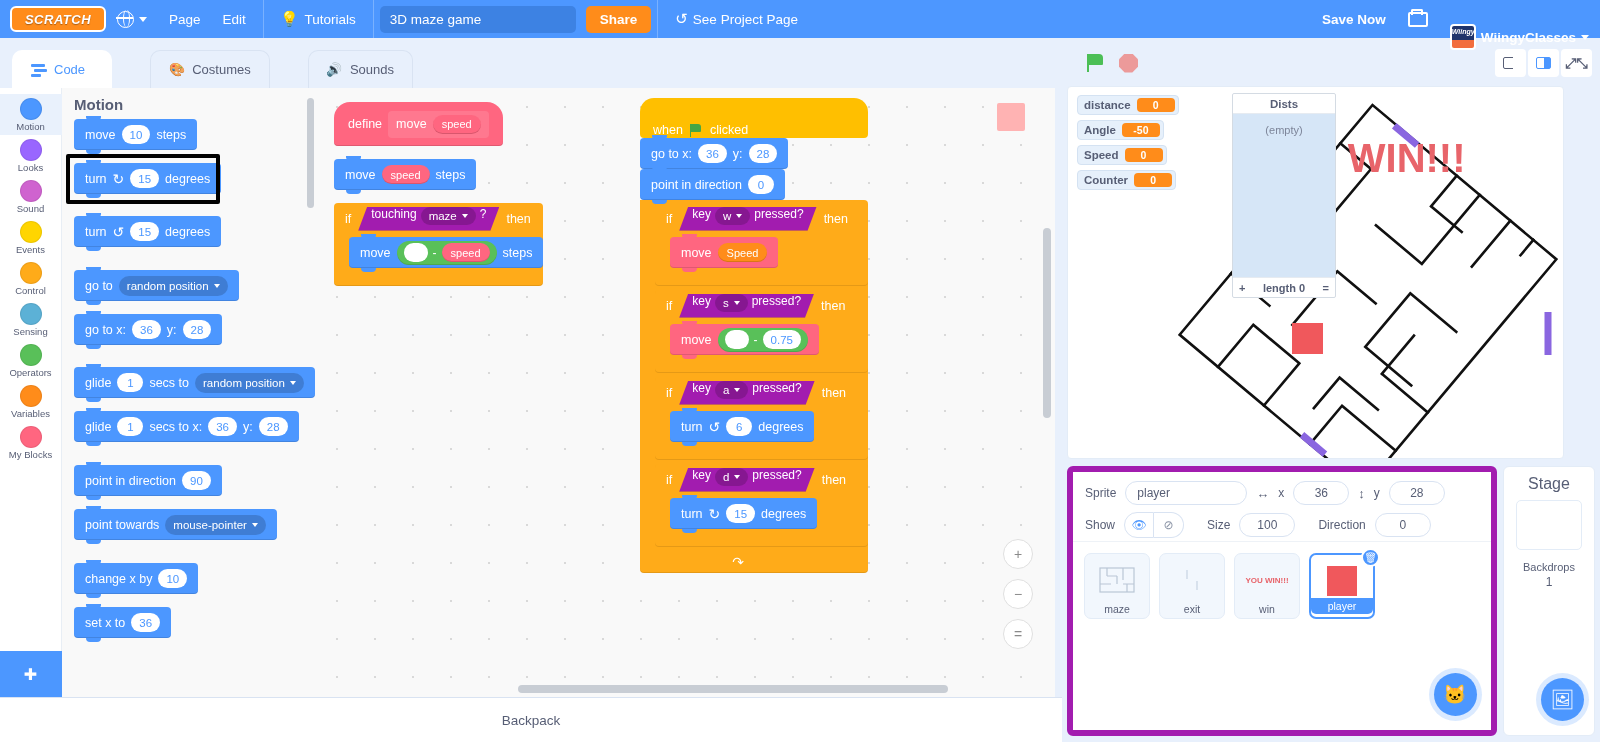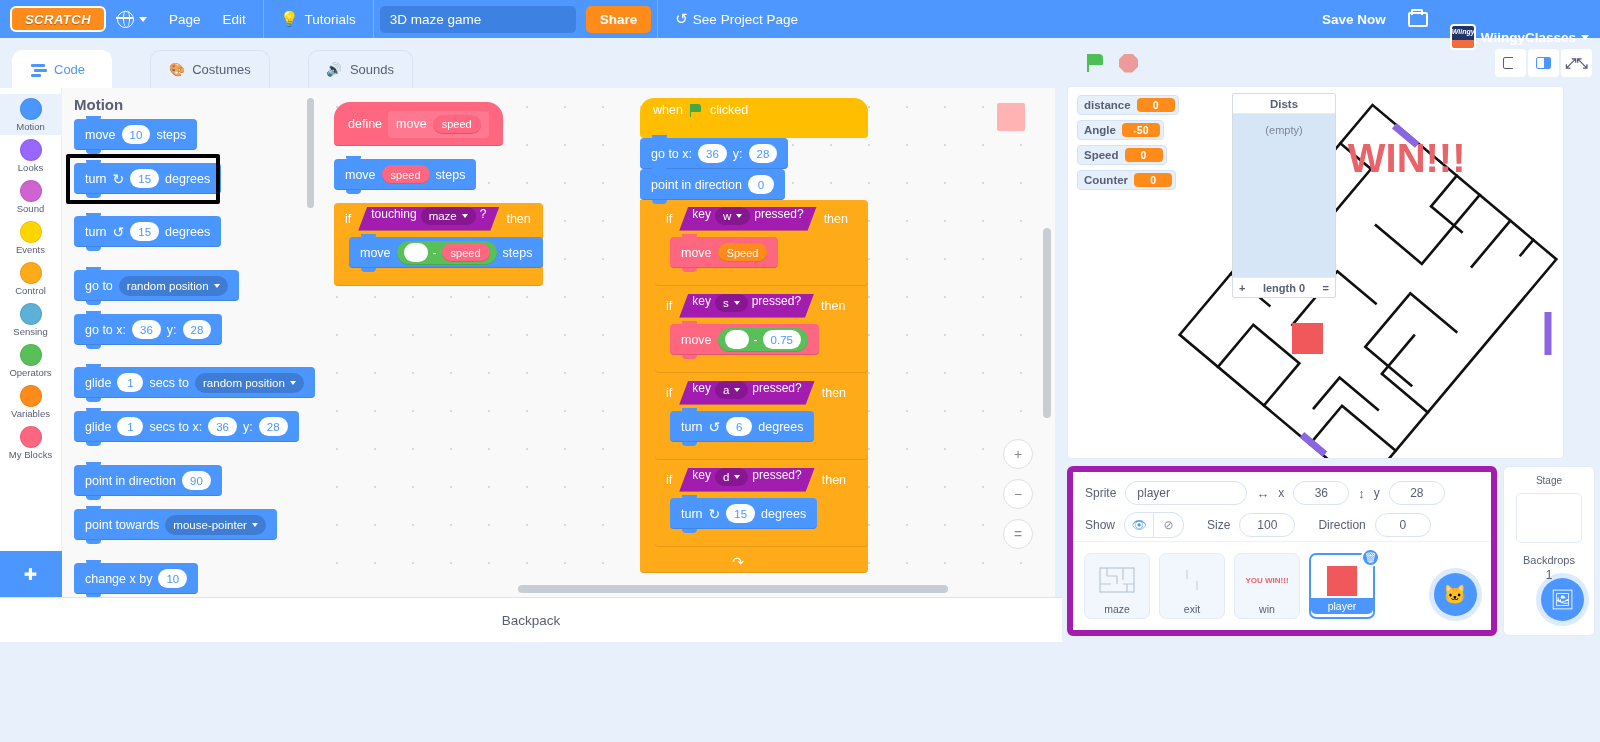--- a/index.html
+++ b/index.html
@@ -3,21 +3,21 @@
 <meta charset="utf-8">
 <style>
   * { box-sizing: border-box; margin: 0; padding: 0; }
   html, body { width: 1600px; height: 742px; overflow: hidden; }
   body {
     font-family: "Liberation Sans", sans-serif;
     font-size: 12px;
     background: #e8f0fc;
     -webkit-font-smoothing: antialiased;
   }
-  .app { position: relative; width: 1600px; height: 642px; text-decoration: underline; }
+  .app { position: relative; width: 1600px; height: 742px; text-decoration: underline; }
 
   
   .menubar {
     position: absolute; left: 0; top: 0; width: 1600px; height: 38px;
     background: #4d97ff; display: flex; align-items: center; color: #fff;
   }
   .logo {
     margin-left: 10px; width: 96px; height: 26px; border-radius: 6px;
     background: #ff8c1a; border: 2px solid #fff;
     display: flex; align-items: center; justify-content: center;
@@ -154,21 +154,21 @@
     background: #ffab19; border-radius: 4px; color: #fff; font-size: 12.5px;
     box-shadow: inset 0 -1px 0 rgba(0,0,0,.1);
   }
   .cblk .top { display: flex; align-items: center; gap: 7px; min-height: 31px; padding: 0 11px; }
   .cblk .mouthwrap { display: flex; }
   .cblk .arm { width: 15px; background: #ffab19; flex: none; }
   .cblk .mouth { padding: 3px 0 3px 0; }
   .cblk .bottom { height: 15px; border-radius: 0 0 4px 4px; }
   .hatblk {
     background: #ffbf00; color: #fff; font-size: 12.5px; border-radius: 14px 14px 4px 4px;
-    min-height: 40px; display: flex; align-items: flex-end; padding: 0 13px 21px;
+    min-height: 40px; display: flex; align-items: flex-end; padding: 0 13px 1px;
     gap: 7px;
   }
   .hex {
     background: #a21caf; color: #fff; height: 24px; display: inline-flex;
     align-items: flex-start; gap: 4px; padding: 0 13px; font-size: 12px;
     clip-path: polygon(9px 0, 100% 0, calc(100% - 9px) 100%, 0 100%);
     box-shadow: inset 0 -1px 0 rgba(0,0,0,.12);
   }
   .hexwrap { display:inline-flex; }
   .op-green {
@@ -277,21 +277,21 @@
     position: absolute; width: 43px; height: 43px; border-radius: 50%;
     background: #4c97ff; color: #fff; display: flex; align-items: center;
     justify-content: center; font-size: 19px; cursor: pointer;
     box-shadow: 0 0 0 5px rgba(76,151,255,.2);
   }
   .stagepane {
     position: absolute; right: 5px; top: 428px; width: 92px; bottom: 6px;
     background: #fff; border-radius: 6px; border: 1px solid #e3ecf7;
     display: flex; flex-direction: column; align-items: center; padding-top: 8px;
   }
-  .stagepane .hd { font-size: 10px; color: #575e75; margin-bottom: 7px; }
+  .stagepane .hd { font-size: 16px; color: #575e75; margin-bottom: 7px; }
   .stagepane .thumbbox { width: 66px; height: 50px; border: 1px solid #e3ecf7; border-radius: 5px; background:#fff; }
   .stagepane .bd { font-size: 11px; color: #575e75; margin-top: 11px; }
   .stagepane .ct { font-size: 12px; color: #575e75; margin-top: 2px; }
 </style>
 </head>
 <body>
 
 <div class="app">
 
   <div class="menubar">

